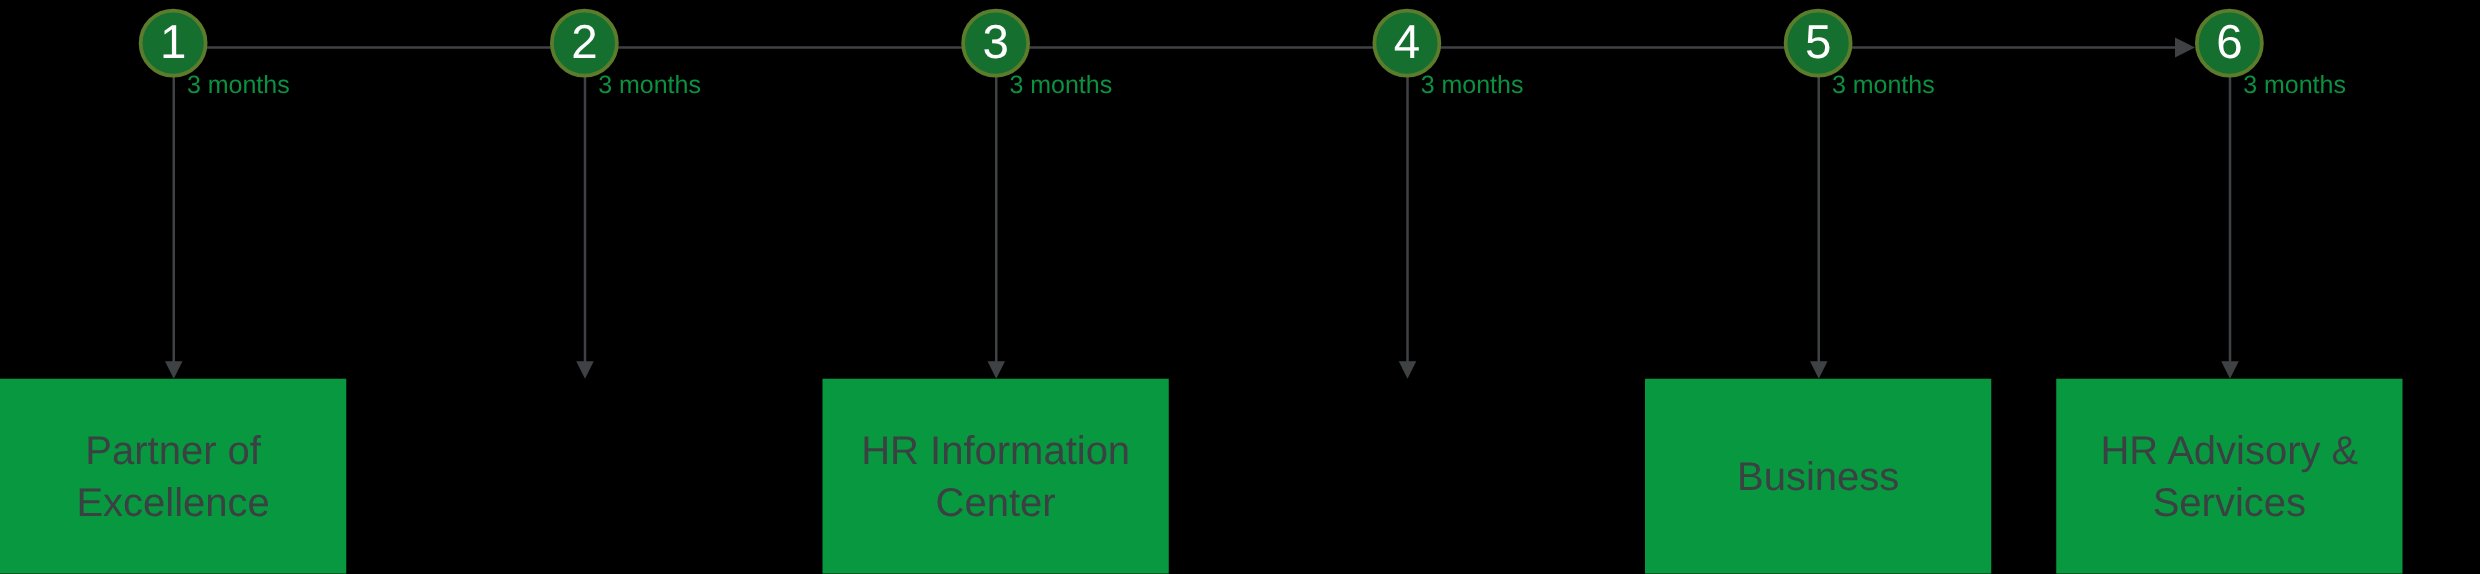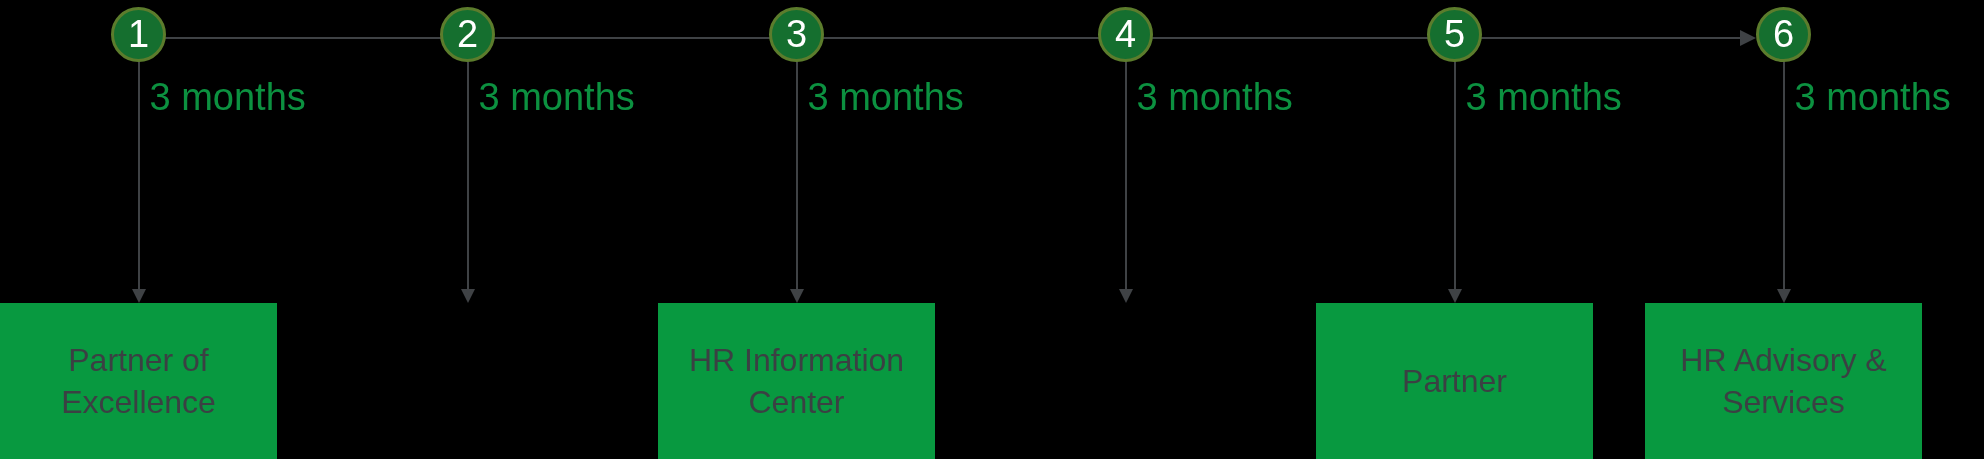--- a/index.html
+++ b/index.html
@@ -75,24 +75,24 @@
 
   .stage-number {
     color: var(--circle-number, #ffffff);
     font-size: 38px;
     line-height: 1;
     padding-bottom: 2px;
   }
 
   .stage-duration {
     position: absolute;
-    top: 76px;
+    top: 57px;
     left: calc(50% + 11px);
     color: var(--duration-text, #0c9140);
-    font-size: 38px;
+    font-size: 20px;
     white-space: nowrap;
   }
 
   .stage-vline {
     position: absolute;
     top: 60px;
     left: calc(50% - 1px);
     width: 2px;
     height: 230px;
     background: var(--connector, #3f4245);
@@ -183,21 +183,21 @@
     </div>
 
     <div class="stage">
       <div class="stage-circle">
         <span class="stage-number">5</span>
       </div>
       <div class="stage-vline"></div>
       <span class="stage-duration">3 months</span>
       <div class="stage-arrow-down"></div>
       <div class="stage-box">
-        <span class="stage-box-label">Partner</span>
+        <span class="stage-box-label">Business</span>
       </div>
     </div>
 
     <div class="stage">
       <div class="stage-circle">
         <span class="stage-number">6</span>
       </div>
       <div class="stage-vline"></div>
       <span class="stage-duration">3 months</span>
       <div class="stage-arrow-down"></div>

